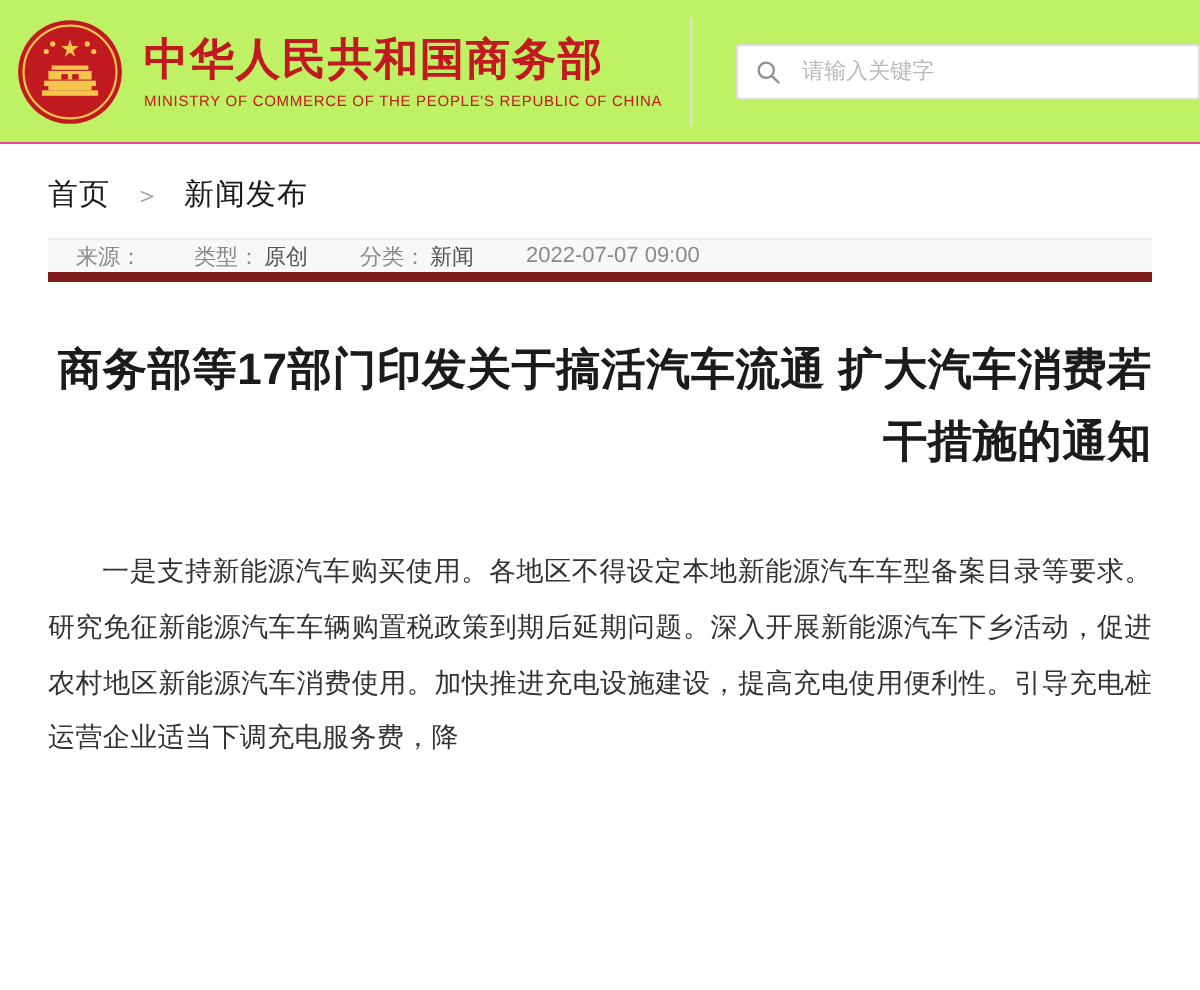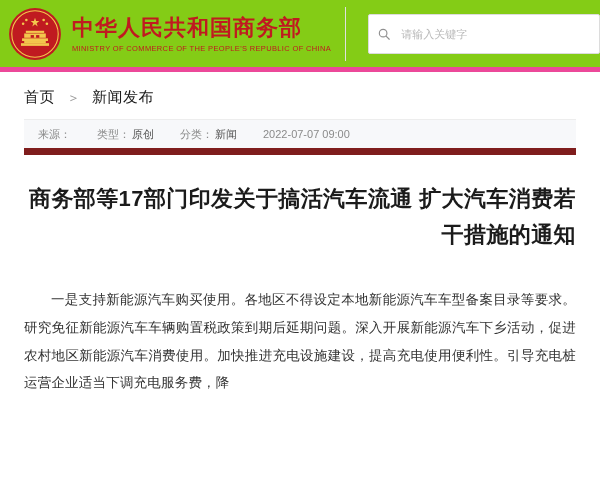--- a/index.html
+++ b/index.html
@@ -10,24 +10,24 @@
     height: 495px;
     background: #ffffff;
     font-family: "Liberation Sans", sans-serif;
     overflow: hidden;
   }
 
   
   .header {
     position: relative;
     height: 72px;
-    background: #84cc16;
-    display: flex;
-    align-items: center;
-    border-bottom: 5px solid #ec4899;
+    background: #bef264;
+    display: flex;
+    align-items: center;
+    border-bottom: 1px solid #ec4899;
   }
   .emblem {
     width: 54px;
     height: 54px;
     margin-left: 8px;
     margin-right: 10px;
     flex: 0 0 auto;
     display: block;
   }
   .site-title-block {
@@ -58,21 +58,21 @@
     margin-left: 22px;
     flex: 1 1 auto;
     display: flex;
     align-items: center;
     max-width: 270px;
   }
   .search-box {
     display: flex;
     align-items: center;
     width: 100%;
-    height: 40px;
+    height: 28px;
     border: 1px solid #dcdcdc;
     border-radius: 2px;
     background: #fff;
     padding: 0 8px;
   }
   .search-icon {
     width: 14px;
     height: 14px;
     flex: 0 0 auto;
     margin-right: 8px;
@@ -107,22 +107,22 @@
     color: #9a9a9a;
     font-size: 13px;
     font-weight: normal;
   }
 
   
   .meta-bar {
     margin: 0 24px;
     background: #f7f8fa;
     border-top: 1px solid #ededed;
-    border-bottom: 7px solid #7f1d1d;
-    height: 36px;
+    border-bottom: 5px solid #7f1d1d;
+    height: 22px;
     display: flex;
     align-items: center;
     padding: 0 14px;
     font-size: 11px;
     color: #6b6b6b;
   }
   .meta-item { display: flex; align-items: center; margin-right: 26px; white-space: nowrap; }
   .meta-label { color: #8a8a8a; }
   .meta-value { color: #555; margin-left: 2px; }
   .meta-date { color: #8a8a8a; }

